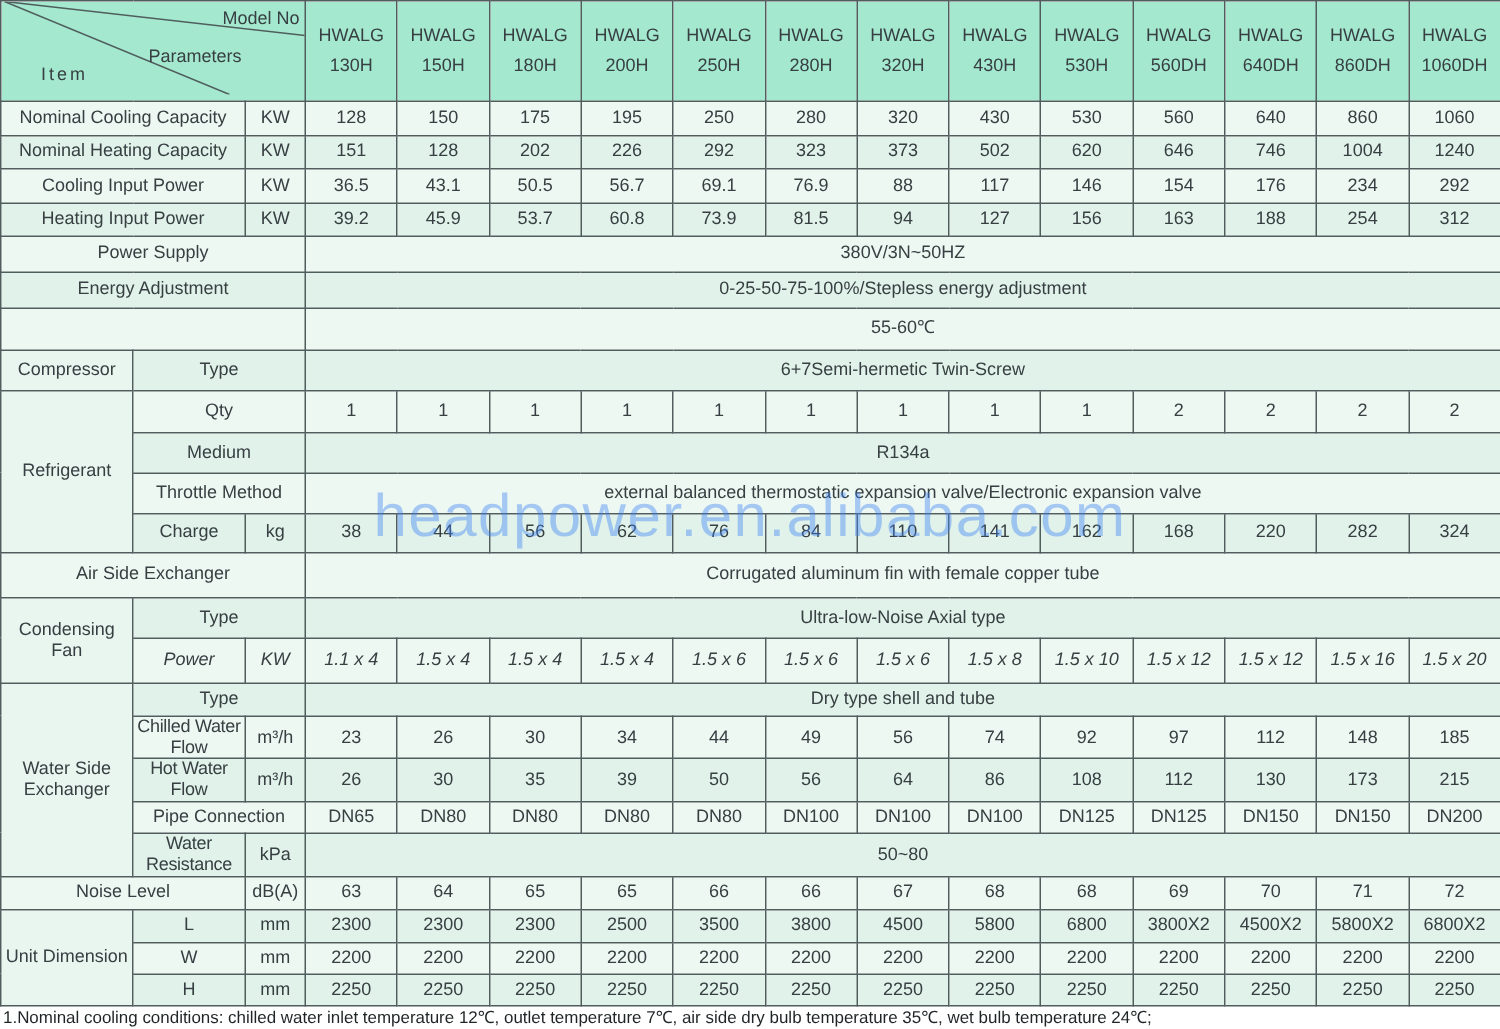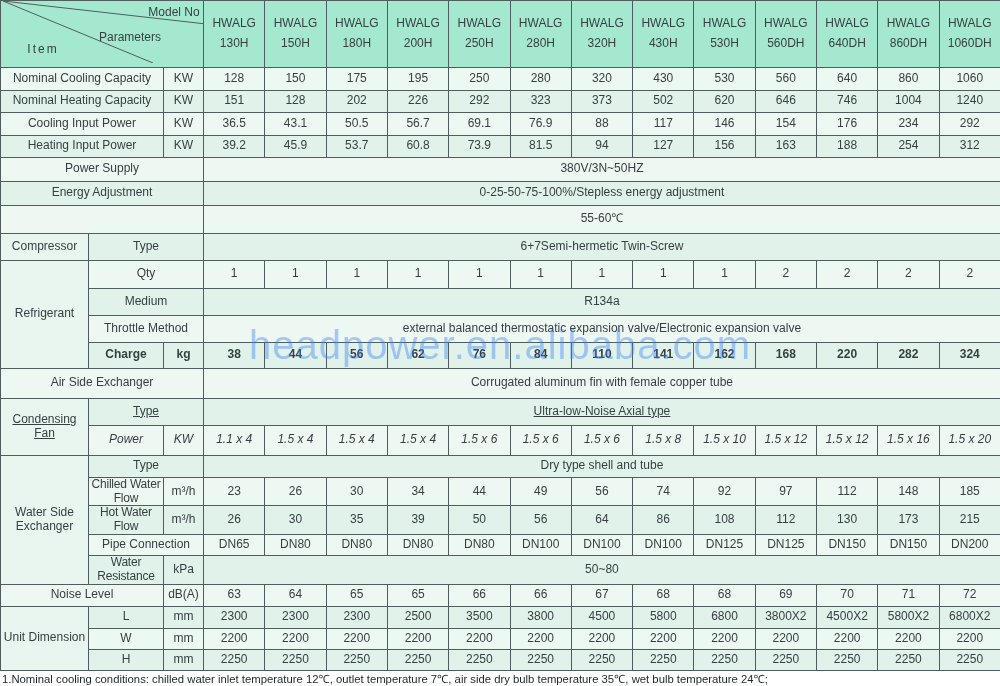--- a/index.html
+++ b/index.html
@@ -223,42 +223,42 @@
           <td colspan="1">2</td>
         </tr>
         <tr class="s1" style="height: 27px;">
           <td class="labBC" colspan="2">Medium</td>
           <td class="spanval" colspan="13">R134a</td>
         </tr>
         <tr class="s0" style="height: 27px;">
           <td class="labBC" colspan="2">Throttle Method</td>
           <td class="spanval" colspan="13">external balanced thermostatic expansion valve/Electronic expansion valve</td>
         </tr>
-        <tr class="s1" style="height: 26px; font-weight: bold;">
+        <tr class="s1" style="height: 26px;">
           <td class="labB" colspan="1">Charge</td>
           <td class="unit" colspan="1">kg</td>
           <td colspan="1">38</td>
           <td colspan="1">44</td>
           <td colspan="1">56</td>
           <td colspan="1">62</td>
           <td colspan="1">76</td>
           <td colspan="1">84</td>
           <td colspan="1">110</td>
           <td colspan="1">141</td>
           <td colspan="1">162</td>
           <td colspan="1">168</td>
           <td colspan="1">220</td>
           <td colspan="1">282</td>
           <td colspan="1">324</td>
         </tr>
         <tr class="s0" style="height: 30px;">
           <td class="labABC" colspan="3">Air Side Exchanger</td>
           <td class="spanval" colspan="13">Corrugated aluminum fin with female copper tube</td>
         </tr>
-        <tr class="s1" style="height: 27px; text-decoration: underline;">
+        <tr class="s1" style="height: 27px;">
           <td class="grp" colspan="1" rowspan="2">Condensing Fan</td>
           <td class="labBC" colspan="2">Type</td>
           <td class="spanval" colspan="13">Ultra-low-Noise Axial type</td>
         </tr>
         <tr class="s0" style="height: 30px; font-style: italic;">
           <td class="labB" colspan="1">Power</td>
           <td class="unit" colspan="1">KW</td>
           <td colspan="1">1.1 x 4</td>
           <td colspan="1">1.5 x 4</td>
           <td colspan="1">1.5 x 4</td>

